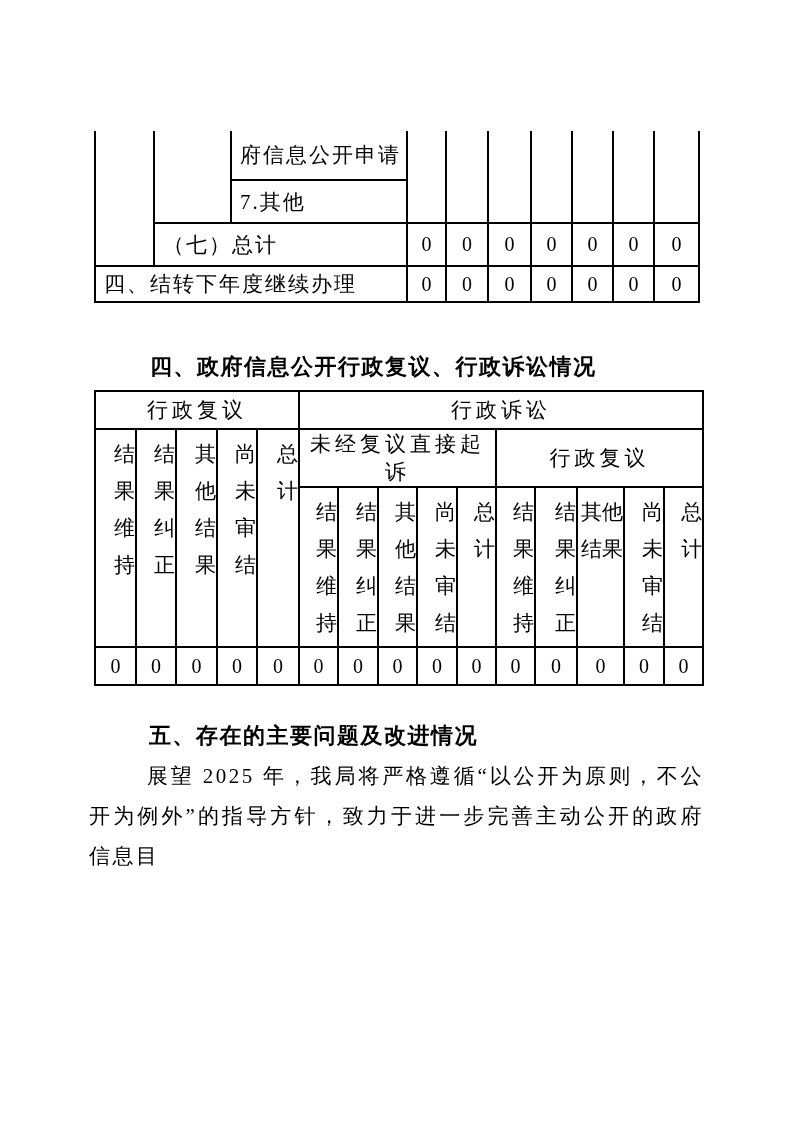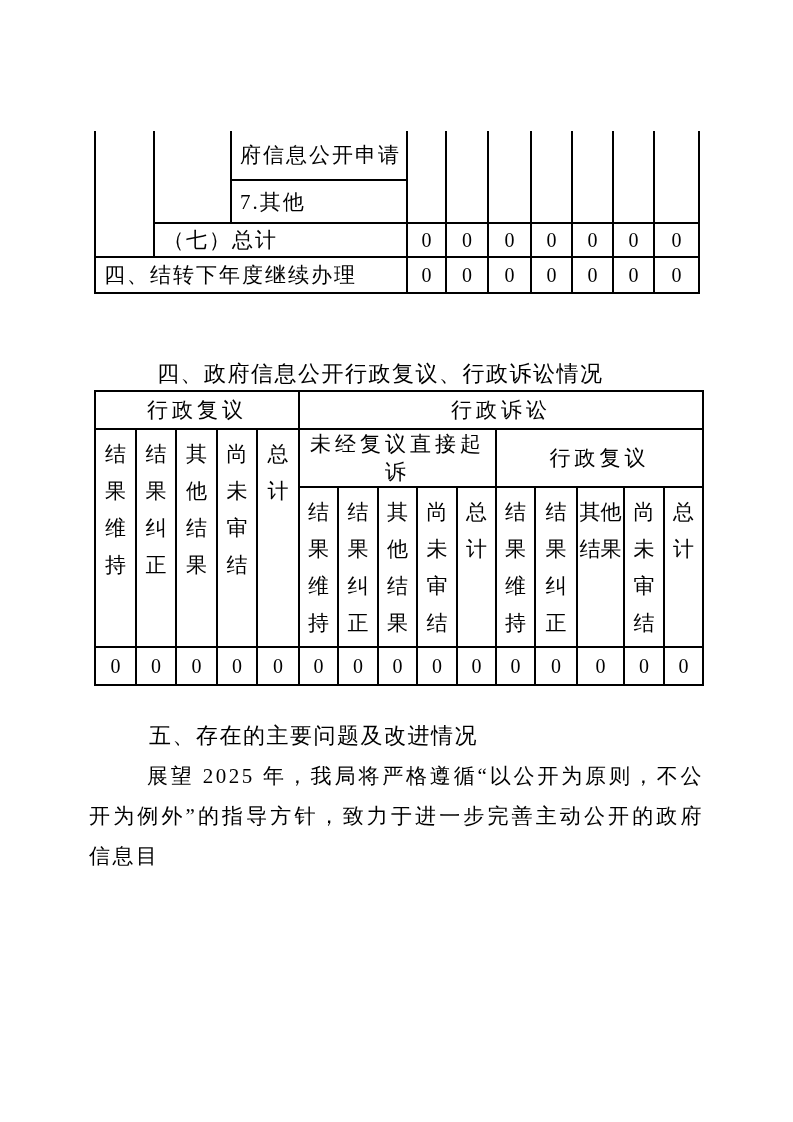--- a/index.html
+++ b/index.html
@@ -18,56 +18,56 @@
 
   
   .t1 { position: absolute; left: 94px; top: 131px; width: 604px; }
   .t1 td { font-size: 21px; }
   .t1 .no-top { border-top: none; }
   .t1 .lbl { text-align: left; padding-left: 8px; letter-spacing: 2px; }
   .t1 .lbl-bottom { vertical-align: bottom; padding-bottom: 10px; }
   .t1 .num { text-align: center; font-size: 20px; }
   .t1 .r1 { height: 49px; }
   .t1 .r2 { height: 43px; }
-  .t1 .r3 { height: 34px; }
+  .t1 .r3 { height: 43px; }
   .t1 .r4 { height: 36px; }
 
   
   .s4-title {
     position: absolute; left: 150px; top: 352px;
-    margin: 7px;
+    margin: 0;
     font-family: "Liberation Sans", "DejaVu Sans", sans-serif;
-    font-weight: normal; font-size: 22px; letter-spacing: 1.5px; text-align: right;
+    font-weight: bold; font-size: 22px; letter-spacing: 1.5px; text-align: right;
   }
 
   
   .t2 { position: absolute; left: 94px; top: 390px; width: 608px; }
   .t2 td { font-size: 21px; text-align: center; }
   .t2 .grp { letter-spacing: 4px; }
   .t2 .r1 { height: 38px; }
   .t2 .r2 { height: 42px; }
   .t2 .r3 { height: 160px; }
   .t2 .r4 { height: 38px; }
   .t2 .vert {
-    vertical-align: top; text-align: center;
+    vertical-align: top; text-align: right;
     padding-top: 6px; line-height: 37px;
     word-break: break-all;
   }
   .t2 .num { font-size: 20px; }
 
   
   .text-block {
     position: absolute; left: 89px; top: 716px; width: 615px;
     font-size: 21px; line-height: 40px;
     letter-spacing: 2.5px; text-align: justify;
   }
   .text-block h2 {
     margin: 0;
     font-family: "Liberation Sans", "DejaVu Sans", sans-serif;
-    font-weight: normal; font-size: 22px;
+    font-weight: bold; font-size: 22px;
     line-height: 40px; text-indent: 60px;
     letter-spacing: 1.5px; text-align: left;
   }
   .text-block p { margin: 0; text-indent: 58px; }
 </style>
 </head>
 <body>
 
 <div class="page">
 

